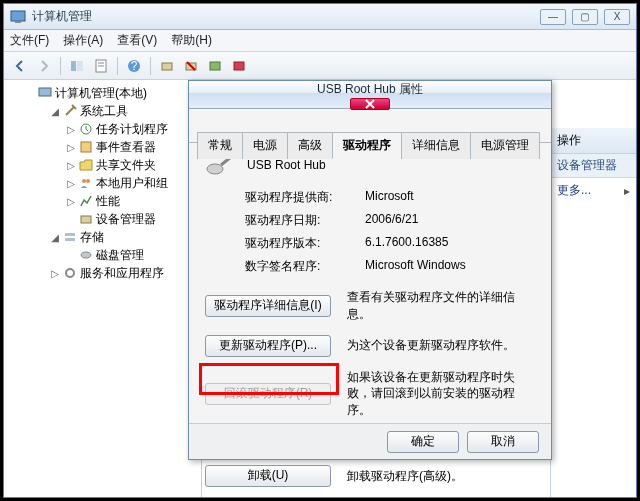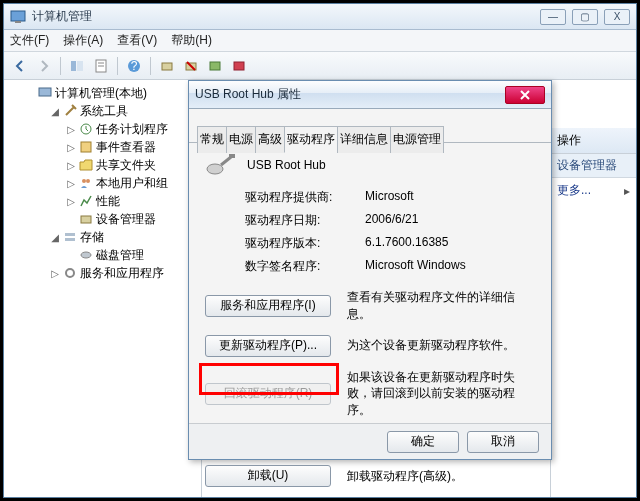--- a/index.html
+++ b/index.html
@@ -32,27 +32,27 @@
 .center-pane { flex: 1; background: #fff; padding: 4px; position: relative; }
 .center-head { display: flex; align-items: center; gap: 4px; padding: 2px; }
 
 .actions-pane { width: 86px; border-left: 1px solid #c8d0d8; background: #fff; }
 .ap-head { background: linear-gradient(#eef4fb,#dde8f4); padding: 4px 6px; border-bottom: 1px solid #c8d0d8; margin-top: 48px; }
 .ap-sub { background: #e8f0f8; padding: 3px 6px; border-bottom: 1px solid #d0d8e0; color: #2a4a7a; }
 .ap-item { padding: 4px 6px; color: #1a3a8a; cursor: pointer; display:flex; align-items:center; }
 
 
 .dialog { position: absolute; left: 188px; top: 80px; width: 364px; height: 380px; background: #f4f4f4; border: 1px solid #6a8db0; box-shadow: 2px 2px 6px rgba(0,0,0,.3); }
-.dlg-title { height: 28px; background: linear-gradient(#fdfdfe,#e6eef7 45%,#d0dff0 46%,#e4eef8); display: flex; align-items: center; padding: 0 6px; border-bottom: 1px solid #9ab; }
+.dlg-title { height: 28px; background: linear-gradient(#fdfdfe,#e6eef7 45%,#d0dff0 46%,#e4eef8); display: flex; align-items: center; padding: 0 6px; border-bottom: 1px solid #9ab; flex-direction: column; }
 .dlg-title span { flex: 1; color: #1a2a3a; }
 .dlg-close { width: 40px; height: 18px; background: linear-gradient(#e48,#c03); border-radius: 2px; color: #fff; display: flex; align-items: center; justify-content: center; font-weight: bold; cursor: pointer; border:1px solid #a02;}
 
 .tabbar { display: flex; padding: 6px 8px 0; gap: 0; border-bottom: 1px solid #b0b8c0; background:#f4f4f4;}
-.tab { padding: 4px 2px; border: 1px solid #b0b8c0; border-bottom: none; background: #ececec; margin-right: -1px; cursor: pointer; position:relative; top:11px;}
-.tab.active { background: #f4f4f4; border-bottom: 1px solid #f4f4f4; }
+.tab { padding: 4px 10px; border: 1px solid #b0b8c0; border-bottom: none; background: #ececec; margin-right: -1px; cursor: pointer; position:relative; top:17px;}
+.tab.active { background: #f4f4f4; border-bottom: 1px solid #f4f4f4; font-weight: bold; }
 
 .dlg-body { padding: 10px 16px; }
 .dev-row { display: flex; align-items: center; gap: 10px; margin-bottom: 12px; }
 .dev-icon { width: 32px; height: 24px; }
 .info-row { display: flex; margin-bottom: 6px; }
 .info-label { width: 120px; }
 .btn-row { display: flex; align-items: center; margin-bottom: 12px; }
 .dlg-btn { width: 126px; height: 22px; border: 1px solid #8a98a8; background: linear-gradient(#fdfdfd,#e4e8ec); border-radius: 3px; cursor: pointer; display:flex; align-items:center; justify-content:center;}
 .dlg-btn.disabled { color: #9a9a9a; border-color:#c0c6cc; background:#f0f0f0; cursor:default;}
 .dlg-btn.highlight { background: linear-gradient(#e8f6ff,#a8e0ff 48%,#7ed0ff 52%,#cdeeff); border-color:#3a9bd8;}
@@ -289,21 +289,21 @@
           <span class="info-label">驱动程序版本:</span>
           <span>6.1.7600.16385</span>
         </div>
       <div class="info-row">
           <span class="info-label">数字签名程序:</span>
           <span>Microsoft Windows</span>
         </div>
     </div>
 
     <div class="btn-row">
-        <div class="dlg-btn">服务和应用程序(I)</div>
+        <div class="dlg-btn">驱动程序详细信息(I)</div>
         <div class="btn-desc">查看有关驱动程序文件的详细信息。</div>
       </div>
     <div class="btn-row">
         <div class="dlg-btn">更新驱动程序(P)...</div>
         <div class="btn-desc">为这个设备更新驱动程序软件。</div>
       </div>
     <div class="btn-row">
         <div class="dlg-btn disabled">回滚驱动程序(R)</div>
         <div class="btn-desc">如果该设备在更新驱动程序时失败，请回滚到以前安装的驱动程序。</div>
       </div>

